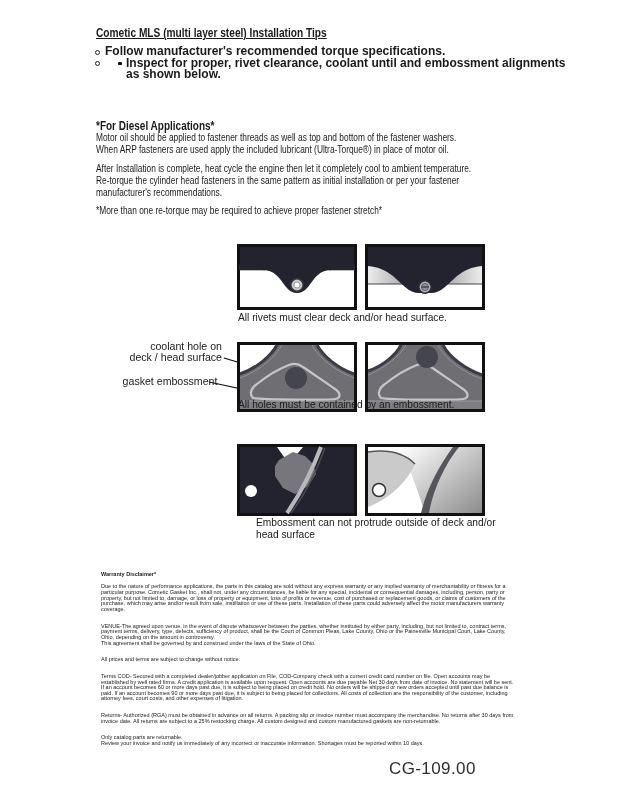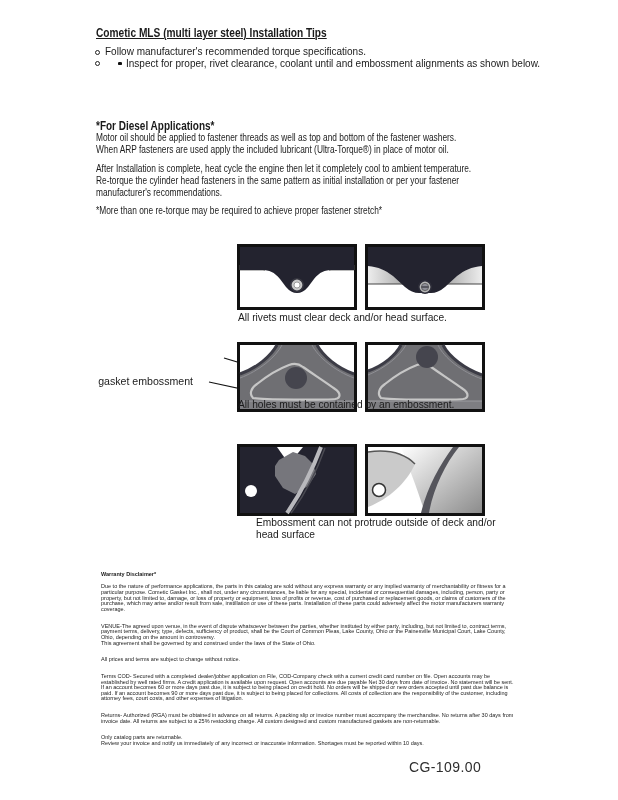--- a/index.html
+++ b/index.html
@@ -4,21 +4,21 @@
 <style>
   html,body{margin:0;padding:0;background:#e8e8e8;}
   .page{position:relative;width:618px;height:800px;background:#ffffff;overflow:hidden;
         font-family:"Liberation Sans",sans-serif;color:#1b1b1b;margin:0 auto;padding-left:36px;}
   .cond{transform:scaleX(0.82);transform-origin:0 0;}
   .abs{position:absolute;}
 
   .title{left:96px;top:26px;font-size:12.4px;font-weight:bold;text-decoration:underline;
          white-space:nowrap;}
 
-  .tips{left:94px;top:46px;width:480px;font-size:10px;line-height:11.5px;}
+  .tips{left:94px;top:46px;width:480px;font-size:12px;line-height:11.5px;font-weight:bold;}
   .tip{position:relative;padding-left:11px;}
   .tip .mk{position:absolute;left:1px;top:3.5px;width:3px;height:3px;border:1px solid #222;
            border-radius:50%;background:#fff;}
   .subtip{position:relative;padding-left:32px;}
   .subtip .mk{position:absolute;left:24px;top:4px;width:3.6px;height:3.6px;border-radius:50%;
               background:#111;border:none;}
 
   .h2{font-size:12.2px;font-weight:bold;white-space:nowrap;}
   .body-par{width:462px;font-size:10.2px;line-height:11.8px;}
 
@@ -26,21 +26,21 @@
   .dg-box{line-height:0;}
   .caption{font-size:10.2px;line-height:11.5px;}
 
   .lbl{font-size:10.6px;line-height:11.3px;text-align:right;}
 
   .legal{left:101px;top:571px;width:830px;transform:scale(0.5);transform-origin:0 0;
          font-size:11px;line-height:11.3px;color:#222;}
   .legal .lh{font-weight:bold;margin-bottom:14px;}
   .legal p{margin:0 0 22px 0;}
 
-  .footer{font-size:14px;letter-spacing:.4px;color:#2e2e2e;white-space:nowrap;margin-left:20px;}
+  .footer{font-size:17px;letter-spacing:.4px;color:#2e2e2e;white-space:nowrap;}
 </style>
 </head>
 <body>
 
 <div class="page">
 
   <div class="abs title cond">Cometic MLS (multi layer steel) Installation Tips</div>
 
   <div class="abs tips">
     <div class="tip">
@@ -101,21 +101,25 @@
         <rect x="56.5" y="42.2" width="7" height="1.6" fill="#4a4a52"></rect>
       </g>
     </svg>
   </div>
 
   <div class="abs caption" style="left:238px;top:312px;">All rivets must clear deck and/or head surface.</div>
 
   <div class="abs dg-head" style="left:237px;top:328px;">RIGHT</div>
   <div class="abs dg-head" style="left:365px;top:328px;">WRONG</div>
 
-  <div class="abs lbl" style="left:85px;top:376px;width:108px;">gasket embossment</div>
+  <div class="abs lbl" style="left:100px;top:341px;width:122px;">
+    <div>coolant hole on</div>
+    <div>deck / head surface</div>
+  </div>
+  <div class="abs lbl" style="left:116px;top:376px;width:108px;text-align:center;">gasket embossment</div>
 
   <svg class="abs" style="left:205px;top:344px;" width="100" height="60" viewBox="0 0 100 60">
     <line x1="19" y1="14" x2="88" y2="35" stroke="#141414" stroke-width="1.2"></line>
     <line x1="4" y1="38" x2="55" y2="49" stroke="#141414" stroke-width="1.2"></line>
   </svg>
 
   <div class="abs dg-box" style="left:237px;top:342px;">
     <svg width="120" height="70" viewBox="0 0 120 70">
       <rect x="1.5" y="1.5" width="117" height="67" fill="#6f6f73" stroke="#111" stroke-width="3"></rect>
       <rect x="3" y="59" width="114" height="8" fill="#7e7e82"></rect>

